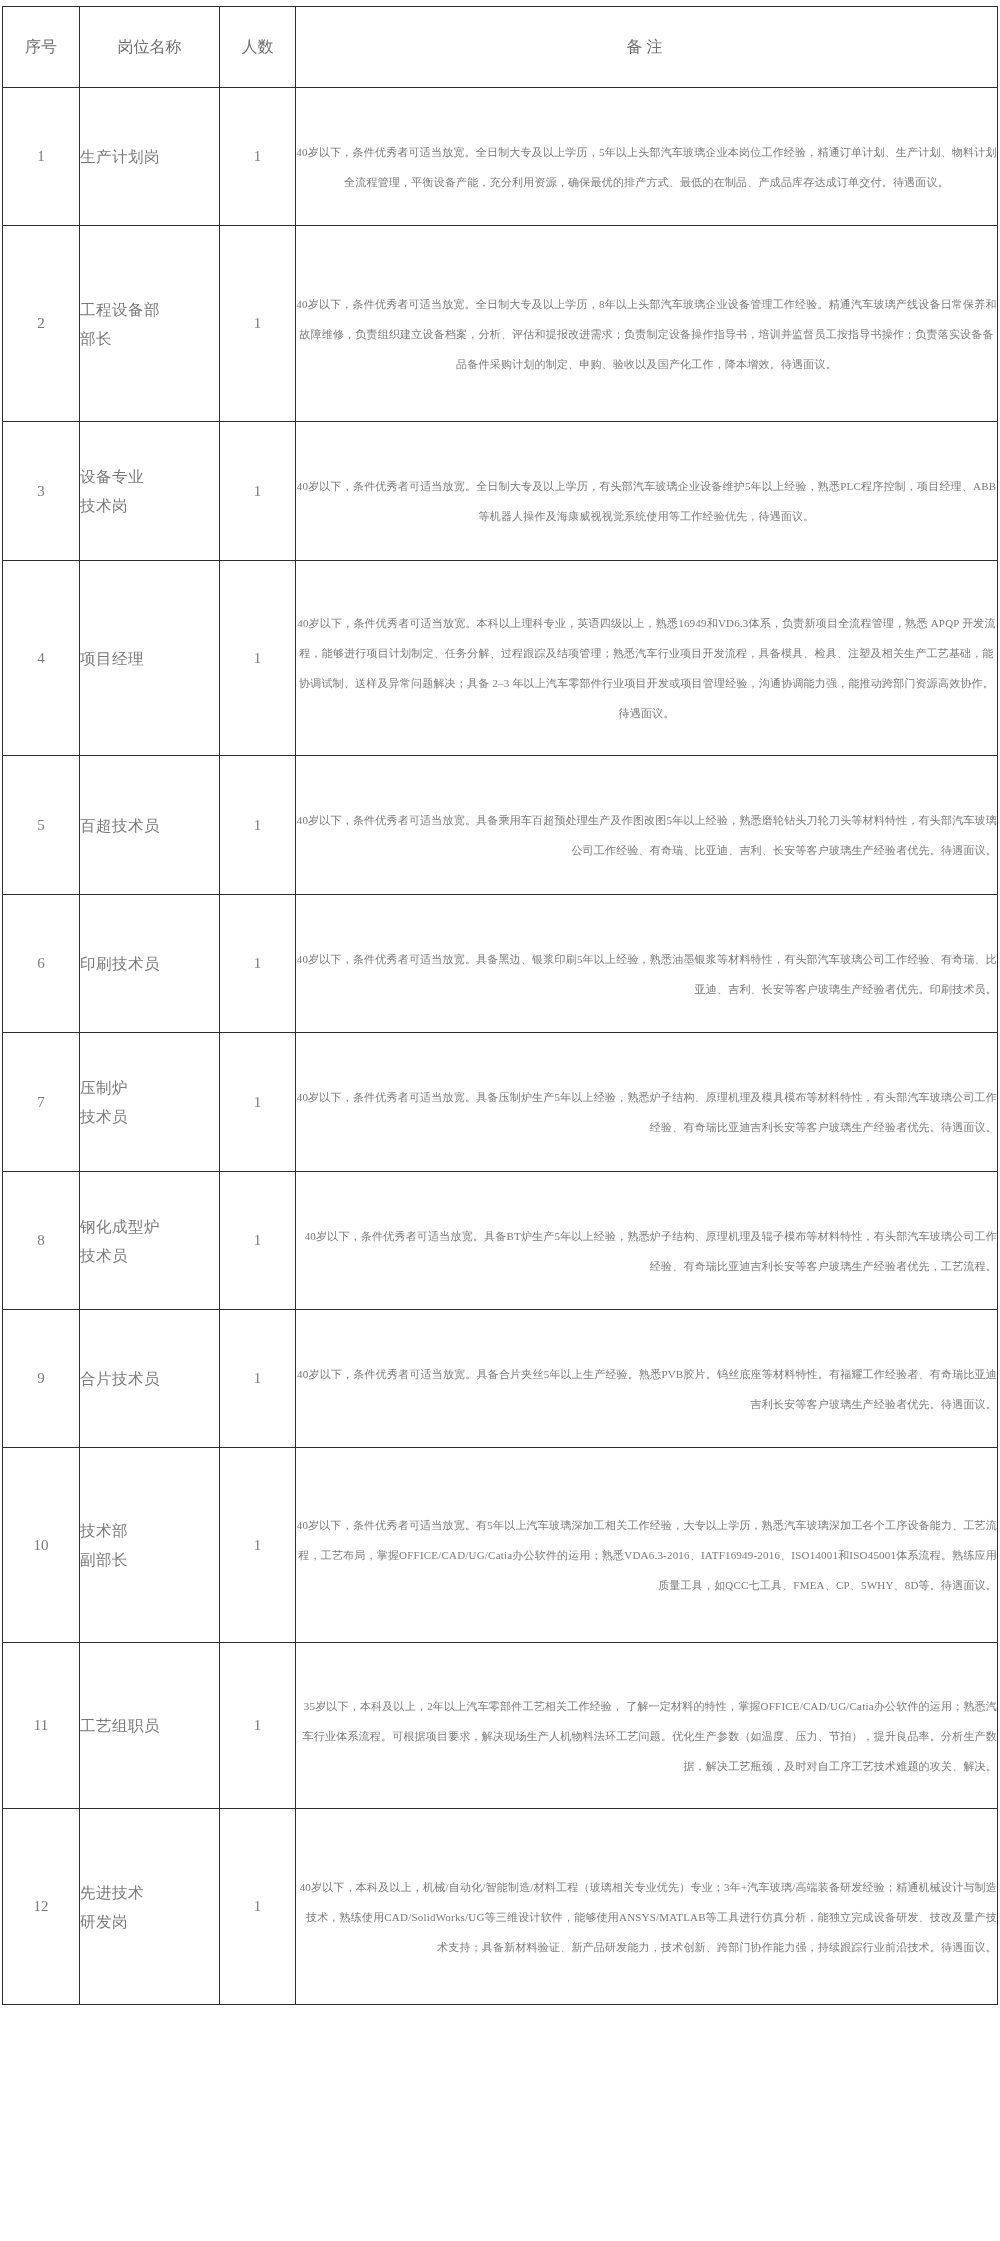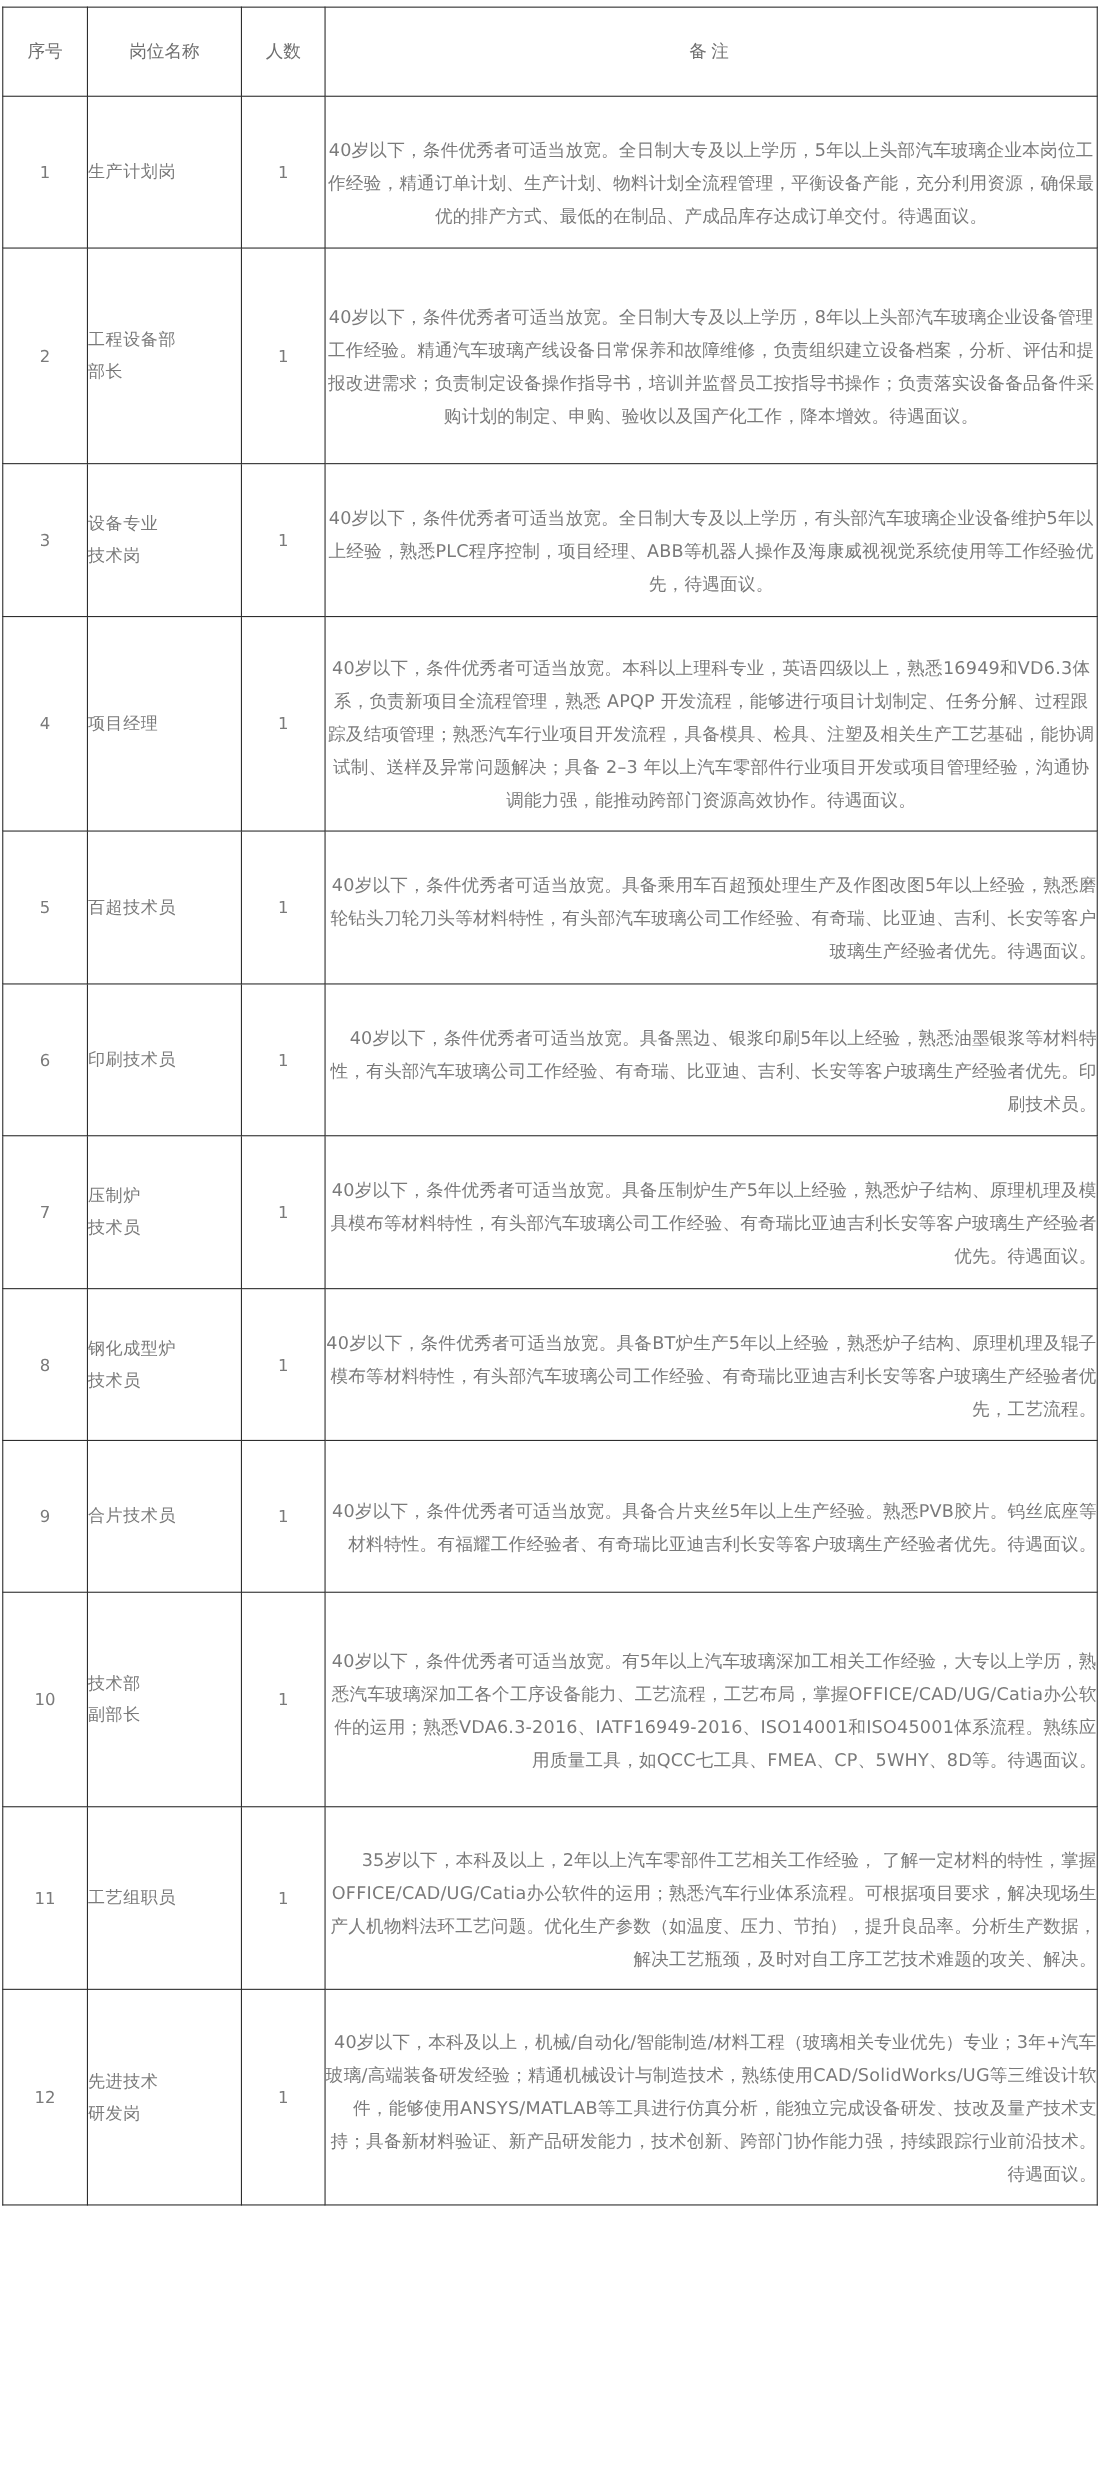--- a/index.html
+++ b/index.html
@@ -1,27 +1,27 @@
 <!DOCTYPE html>
 <html><head>
 <meta charset="utf-8">
 <style>
   html, body { margin: 0; padding: 0; background: #ffffff; }
   body { width: 1000px; height: 2241px; position: relative; overflow: hidden;
          font-family: "DejaVu Sans", "Liberation Sans", sans-serif; color: #7a7a7a; }
   table.jobs { position: absolute; left: 2px; top: 6px; width: 996px; border-collapse: collapse; table-layout: fixed; }
-  table.jobs td, table.jobs th { border: 1.5px solid #2e2e2e; padding: 0; font-weight: normal; vertical-align: middle; }
+  table.jobs td, table.jobs th { border: 1.5px solid #2e2e2e; padding: 0; font-weight: normal; vertical-align: middle; font-family: Liberation Serif, serif; }
   col.c-no { width: 77px; }
   col.c-name { width: 140px; }
   col.c-count { width: 76px; }
   th { font-size: 16px; color: #6f6f6f; height: 80px; text-align: center; }
   th.remark-h { vertical-align: top; padding-top: 24px; letter-spacing: 4px; }
   td.no, td.count { text-align: center; font-size: 15px; }
   td.name { text-align: left; font-size: 15.5px; line-height: 29px; padding: 0 10px; letter-spacing: 0.5px; }
-  td.remark { font-size: 16px; line-height: 30px; padding: 0 20px 0 20px; letter-spacing: 0.2px; vertical-align: top; }
+  td.remark { font-size: 11px; line-height: 30px; padding: 0 20px 0 20px; letter-spacing: 0.2px; vertical-align: top; }
   td.remark .txt { display: block; padding-top: 20px; }
   td.remark.center { text-align: center; }
   td.remark.left { text-align: right; }
 </style>
 </head>
 <body>
 
 <table class="jobs">
   <colgroup>
     <col class="c-no">

